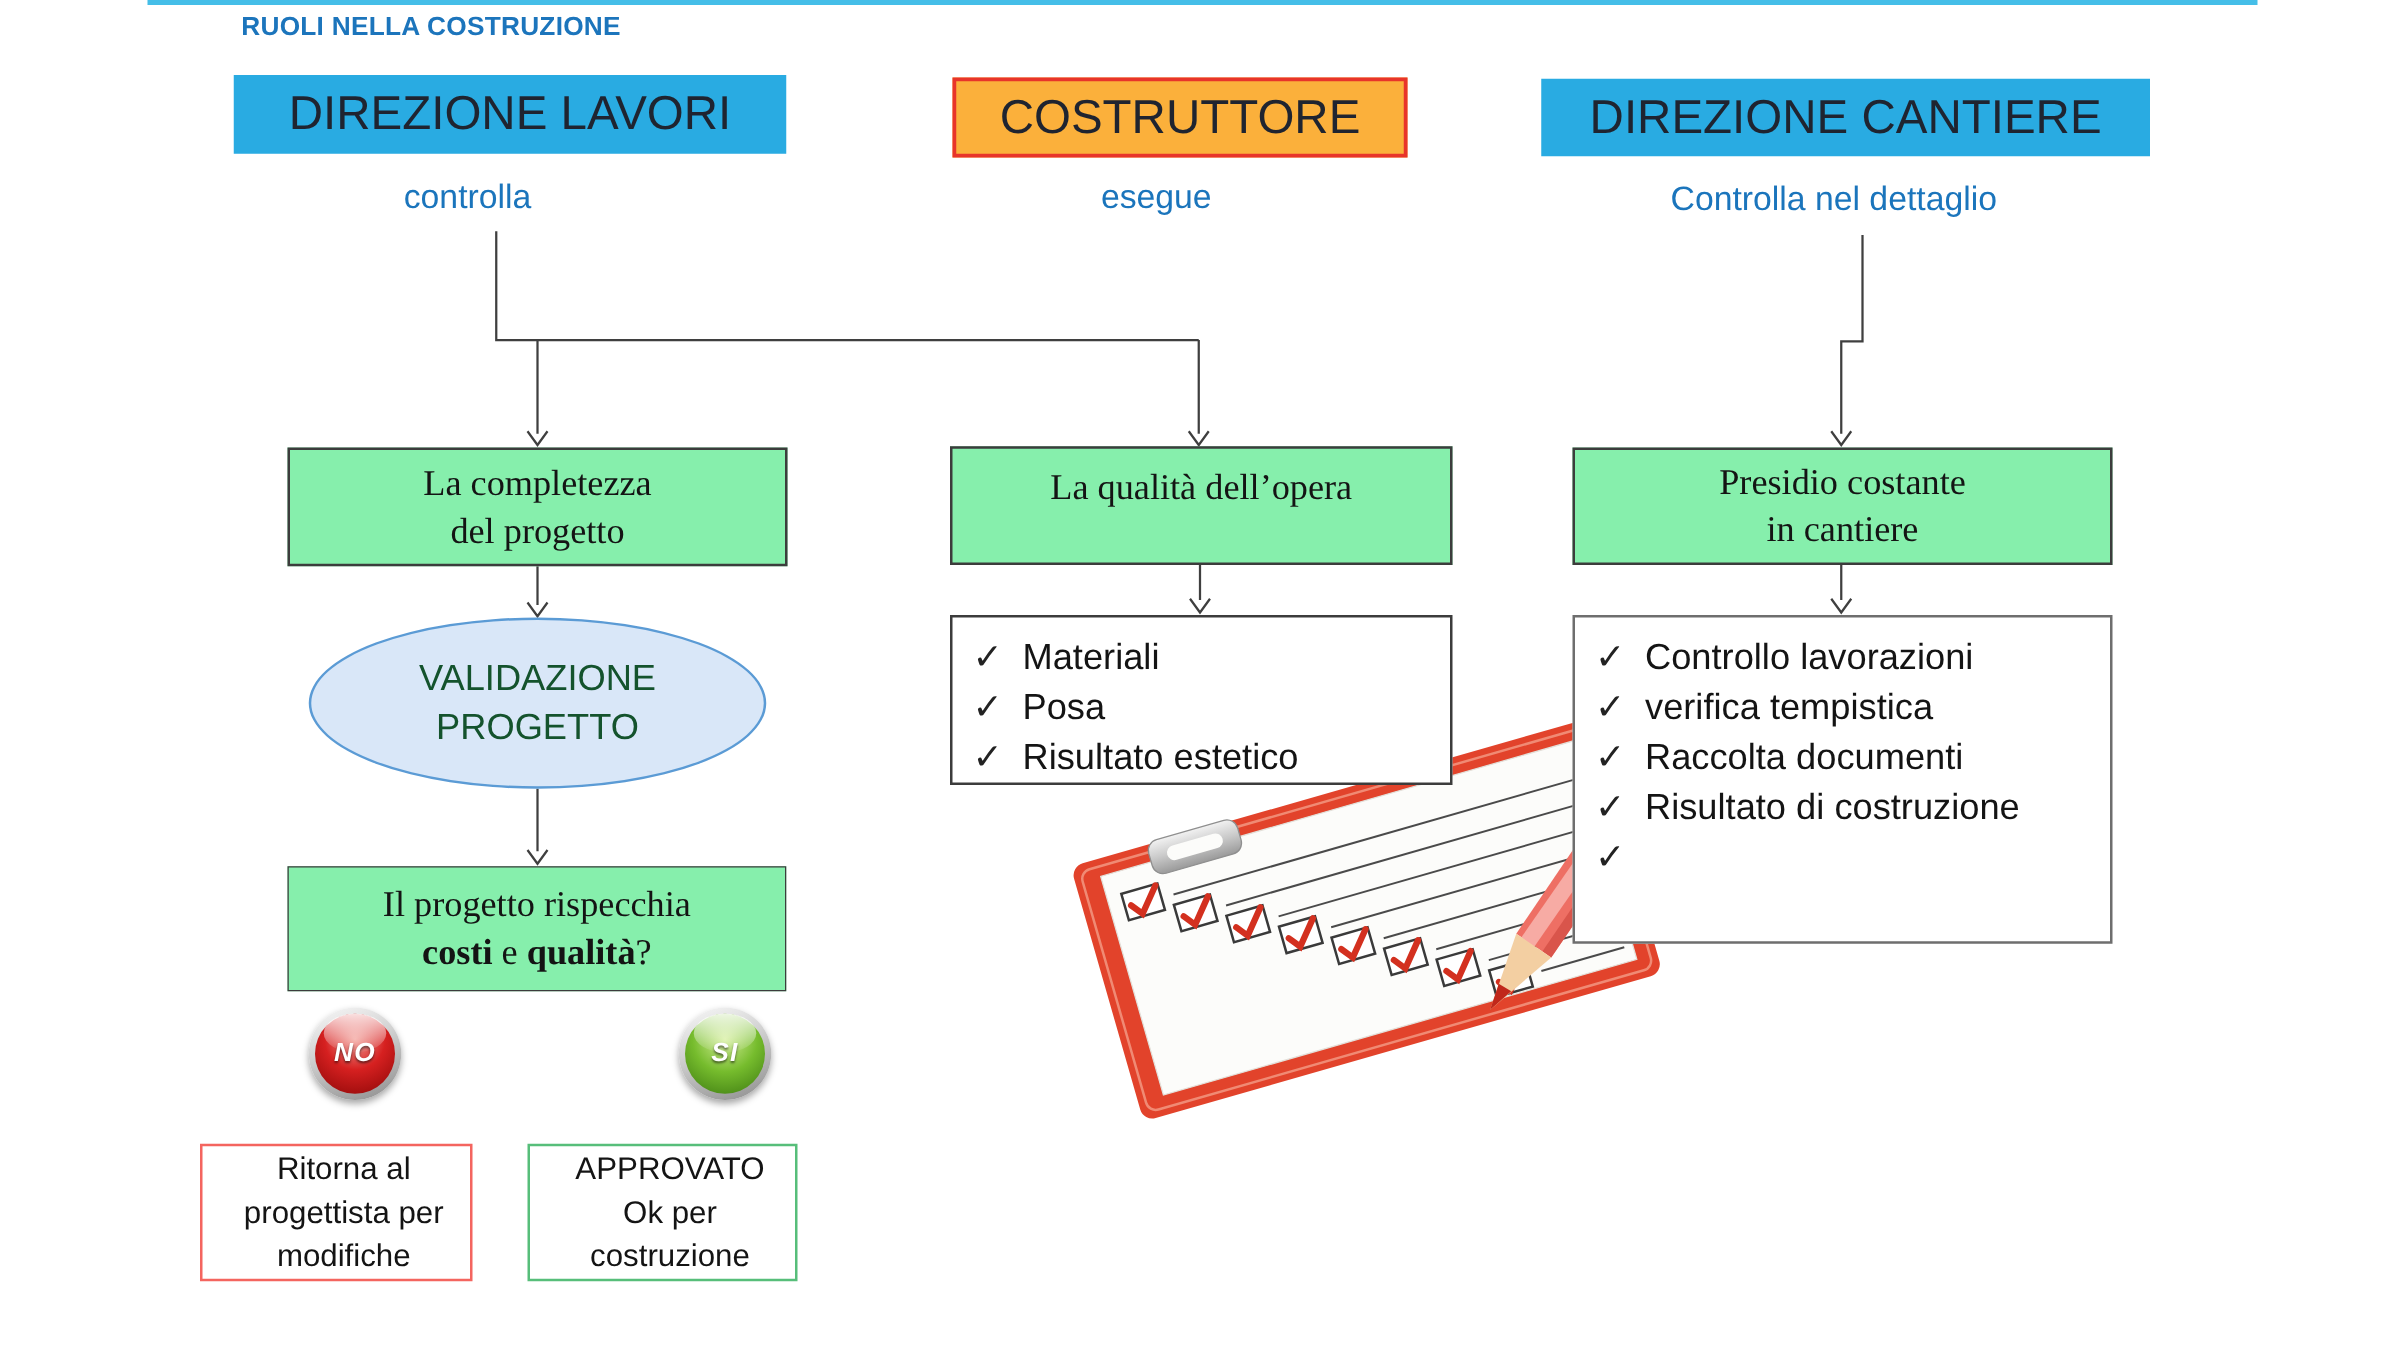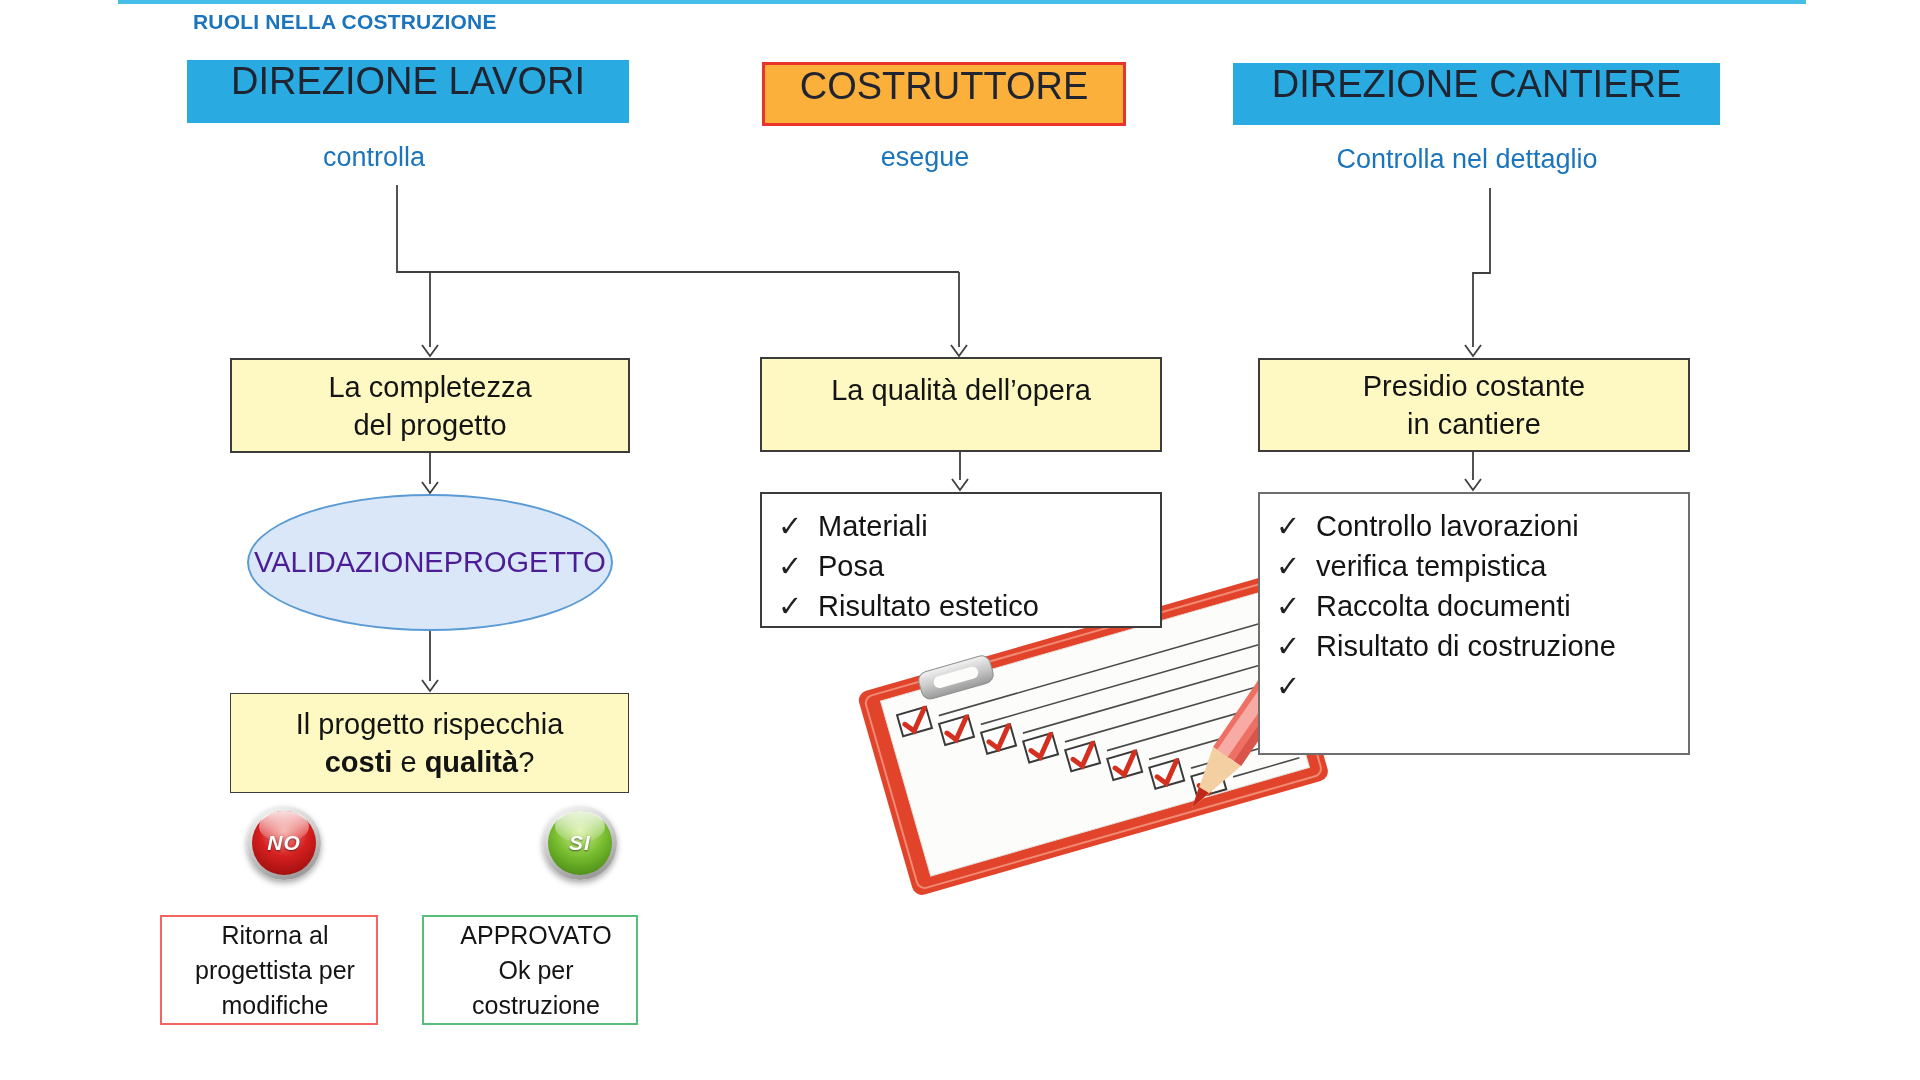--- a/index.html
+++ b/index.html
@@ -3,36 +3,36 @@
 <meta charset="utf-8">
 <style>
   html,body{margin:0;padding:0;}
   body{
     width:1920px;height:1080px;position:relative;overflow:hidden;
     background:#ffffff;font-family:"Liberation Sans",sans-serif;color:#111;
   }
   .abs{position:absolute;}
   .top-strip{left:118px;top:0;width:1688px;height:4px;background:#45BEE8;}
   .slide-title{left:193px;top:10px;font-size:21px;font-weight:bold;color:#1C75BC;letter-spacing:.2px;}
-  .hdr{display:flex;justify-content:center;font-size:38px;color:#1f2430;z-index:2;}
+  .hdr{display:flex;align-items:center;justify-content:center;font-size:38px;color:#1f2430;z-index:2;}
   .hdr.cyan{background:#29ABE2;}
   .hdr.orange{background:#FBB03B;border:3px solid #E8342A;box-sizing:border-box;}
   .sub{font-size:27px;color:#1B75BC;text-align:center;z-index:2;}
-  .box{background:#fef9c3;border:2px solid #3C3C3C;box-sizing:border-box;display:flex;
+  .box{background:#86efac;border:2px solid #3C3C3C;box-sizing:border-box;display:flex;
        flex-direction:column;align-items:center;justify-content:center;text-align:center;
-       font-size:29px;line-height:38px;color:#141414;z-index:2;}
+       font-size:29px;line-height:38px;color:#141414;z-index:2;font-family:Liberation Serif, serif;}
   .box.top-align{justify-content:flex-start;padding-top:12px;}
   .list-box{background:#fff;border:2px solid #6e6e6e;box-sizing:border-box;z-index:2;
             padding:12px 0 0 16px;font-size:29px;line-height:40px;color:#141414;}
   .list-box.dark-border{border-color:#3C3C3C;}
   .check-item{display:flex;align-items:baseline;}
   .tick{width:40px;flex:0 0 40px;color:#222;}
   .ellipse{border-radius:50%;background:#D9E7F8;border:2px solid #5B9BD5;box-sizing:border-box;
-           display:flex;flex-direction:row;align-items:center;justify-content:center;
-           font-size:29px;line-height:39px;color:#4c1d95;text-align:center;z-index:2;}
+           display:flex;flex-direction:column;align-items:center;justify-content:center;
+           font-size:29px;line-height:39px;color:#14532d;text-align:center;z-index:2;}
   .outcome{background:#fff;box-sizing:border-box;display:flex;flex-direction:column;align-items:center;
            justify-content:center;text-align:center;font-size:25px;line-height:35px;color:#141414;z-index:2;padding-left:12px;}
   .outcome.red{border:2px solid #F4655F;}
   .outcome.green{border:2px solid #57BE7A;}
   .btn{border-radius:50%;z-index:2;
        background:linear-gradient(160deg,#fafafa 0%,#d2d2d2 40%,#8d8d8d 100%);
        box-shadow:0 3px 6px rgba(0,0,0,.35);}
   .btn-inner{position:absolute;inset:5px;border-radius:50%;}
   .btn.no .btn-inner{background:radial-gradient(circle at 50% 32%,#f29a93 0%,#d62020 45%,#8e0808 96%);}
   .btn.si .btn-inner{background:radial-gradient(circle at 50% 32%,#d3ee96 0%,#76bc2d 48%,#3f7d12 96%);}

